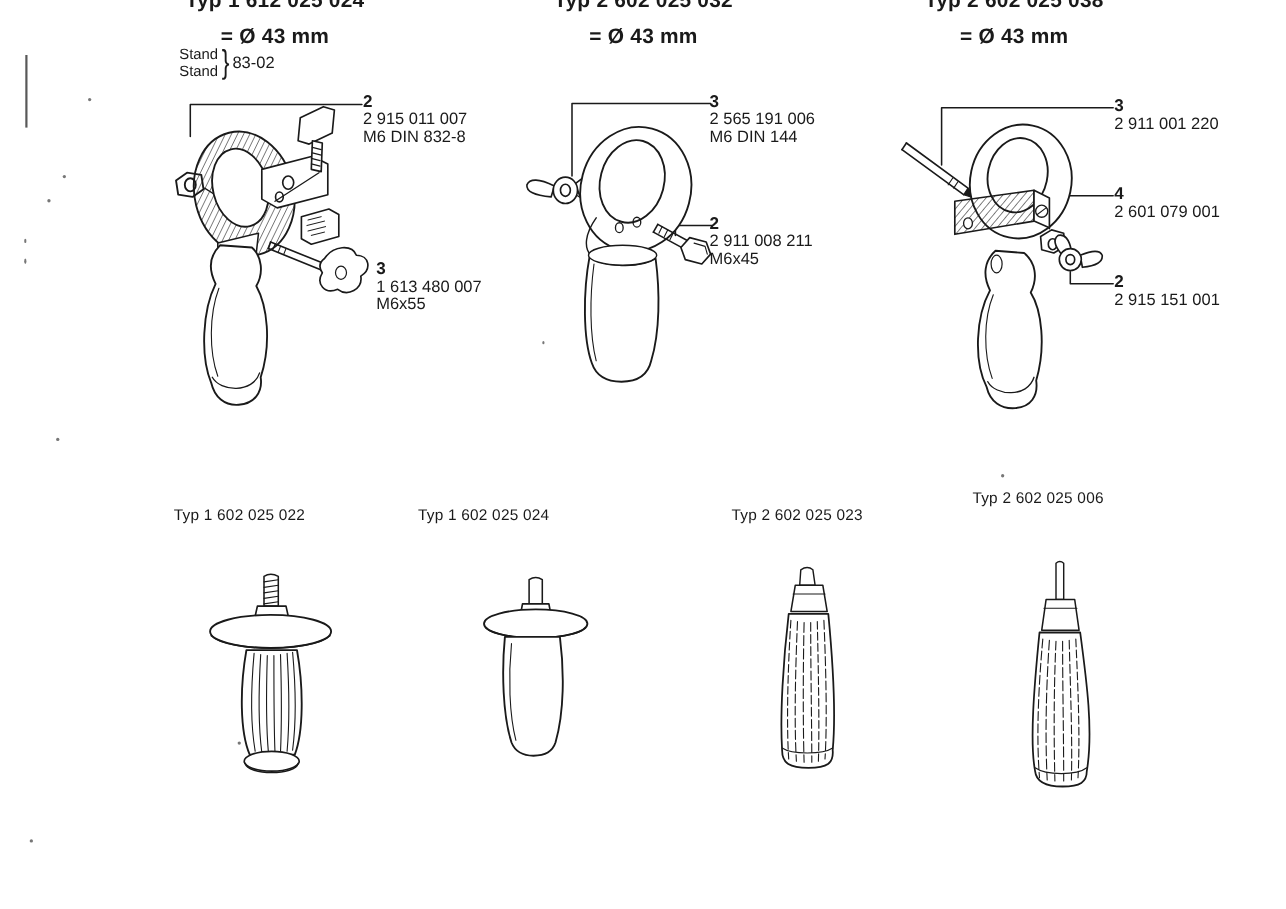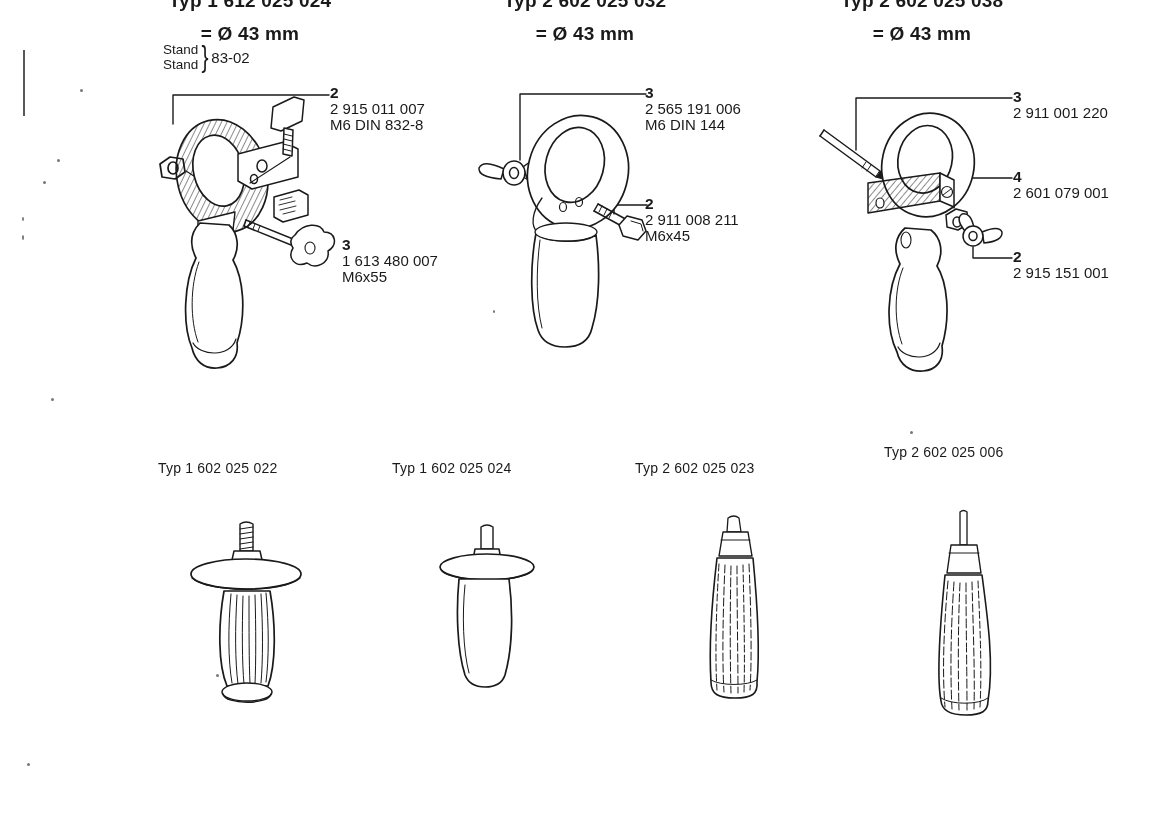--- a/index.html
+++ b/index.html
@@ -250,22 +250,22 @@
     <g stroke-width="1.5">
       <path d="M155,151 Q145,139 152,134 Q161,132 164,148 Z" fill="#fff"></path>
       <path d="M172,152 Q189,145 192,152 Q193,161 174,163 Z" fill="#fff"></path>
       <ellipse cx="163" cy="156" rx="10" ry="10" fill="#fff"></ellipse>
       <ellipse cx="163" cy="156" rx="4" ry="4.5"></ellipse>
     </g>
   </g>
 </svg>
 
 <div class="handle-title" style="left:158px;top:460px">Typ 1 602 025 022</div>
-<div class="handle-title" style="left:392px;top:460px">Typ 1 602 025 024</div>
-<div class="handle-title" style="left:635px;top:460px">Typ 2 602 025 023</div>
+<div class="handle-title" style="left:380px;top:460px">Typ 1 602 025 024</div>
+<div class="handle-title" style="left:665px;top:460px">Typ 2 602 025 023</div>
 <div class="handle-title" style="left:884px;top:444px">Typ 2 602 025 006</div>
 
 <svg style="left:188px;top:515px" width="120" height="200" viewBox="0 0 120 200">
   <g fill="none" stroke="#1a1a1a" stroke-width="1.7" stroke-linejoin="round" stroke-linecap="round">
     <g stroke-width="1.4">
       <path d="M52,9 q6,-4 13,0 l0,27 -13,0 z" fill="#fff"></path>
       <line x1="52" y1="14" x2="65" y2="12" stroke-width="1"></line>
       <line x1="52" y1="19" x2="65" y2="17" stroke-width="1"></line>
       <line x1="52" y1="24" x2="65" y2="22" stroke-width="1"></line>
       <line x1="52" y1="29" x2="65" y2="27" stroke-width="1"></line>

